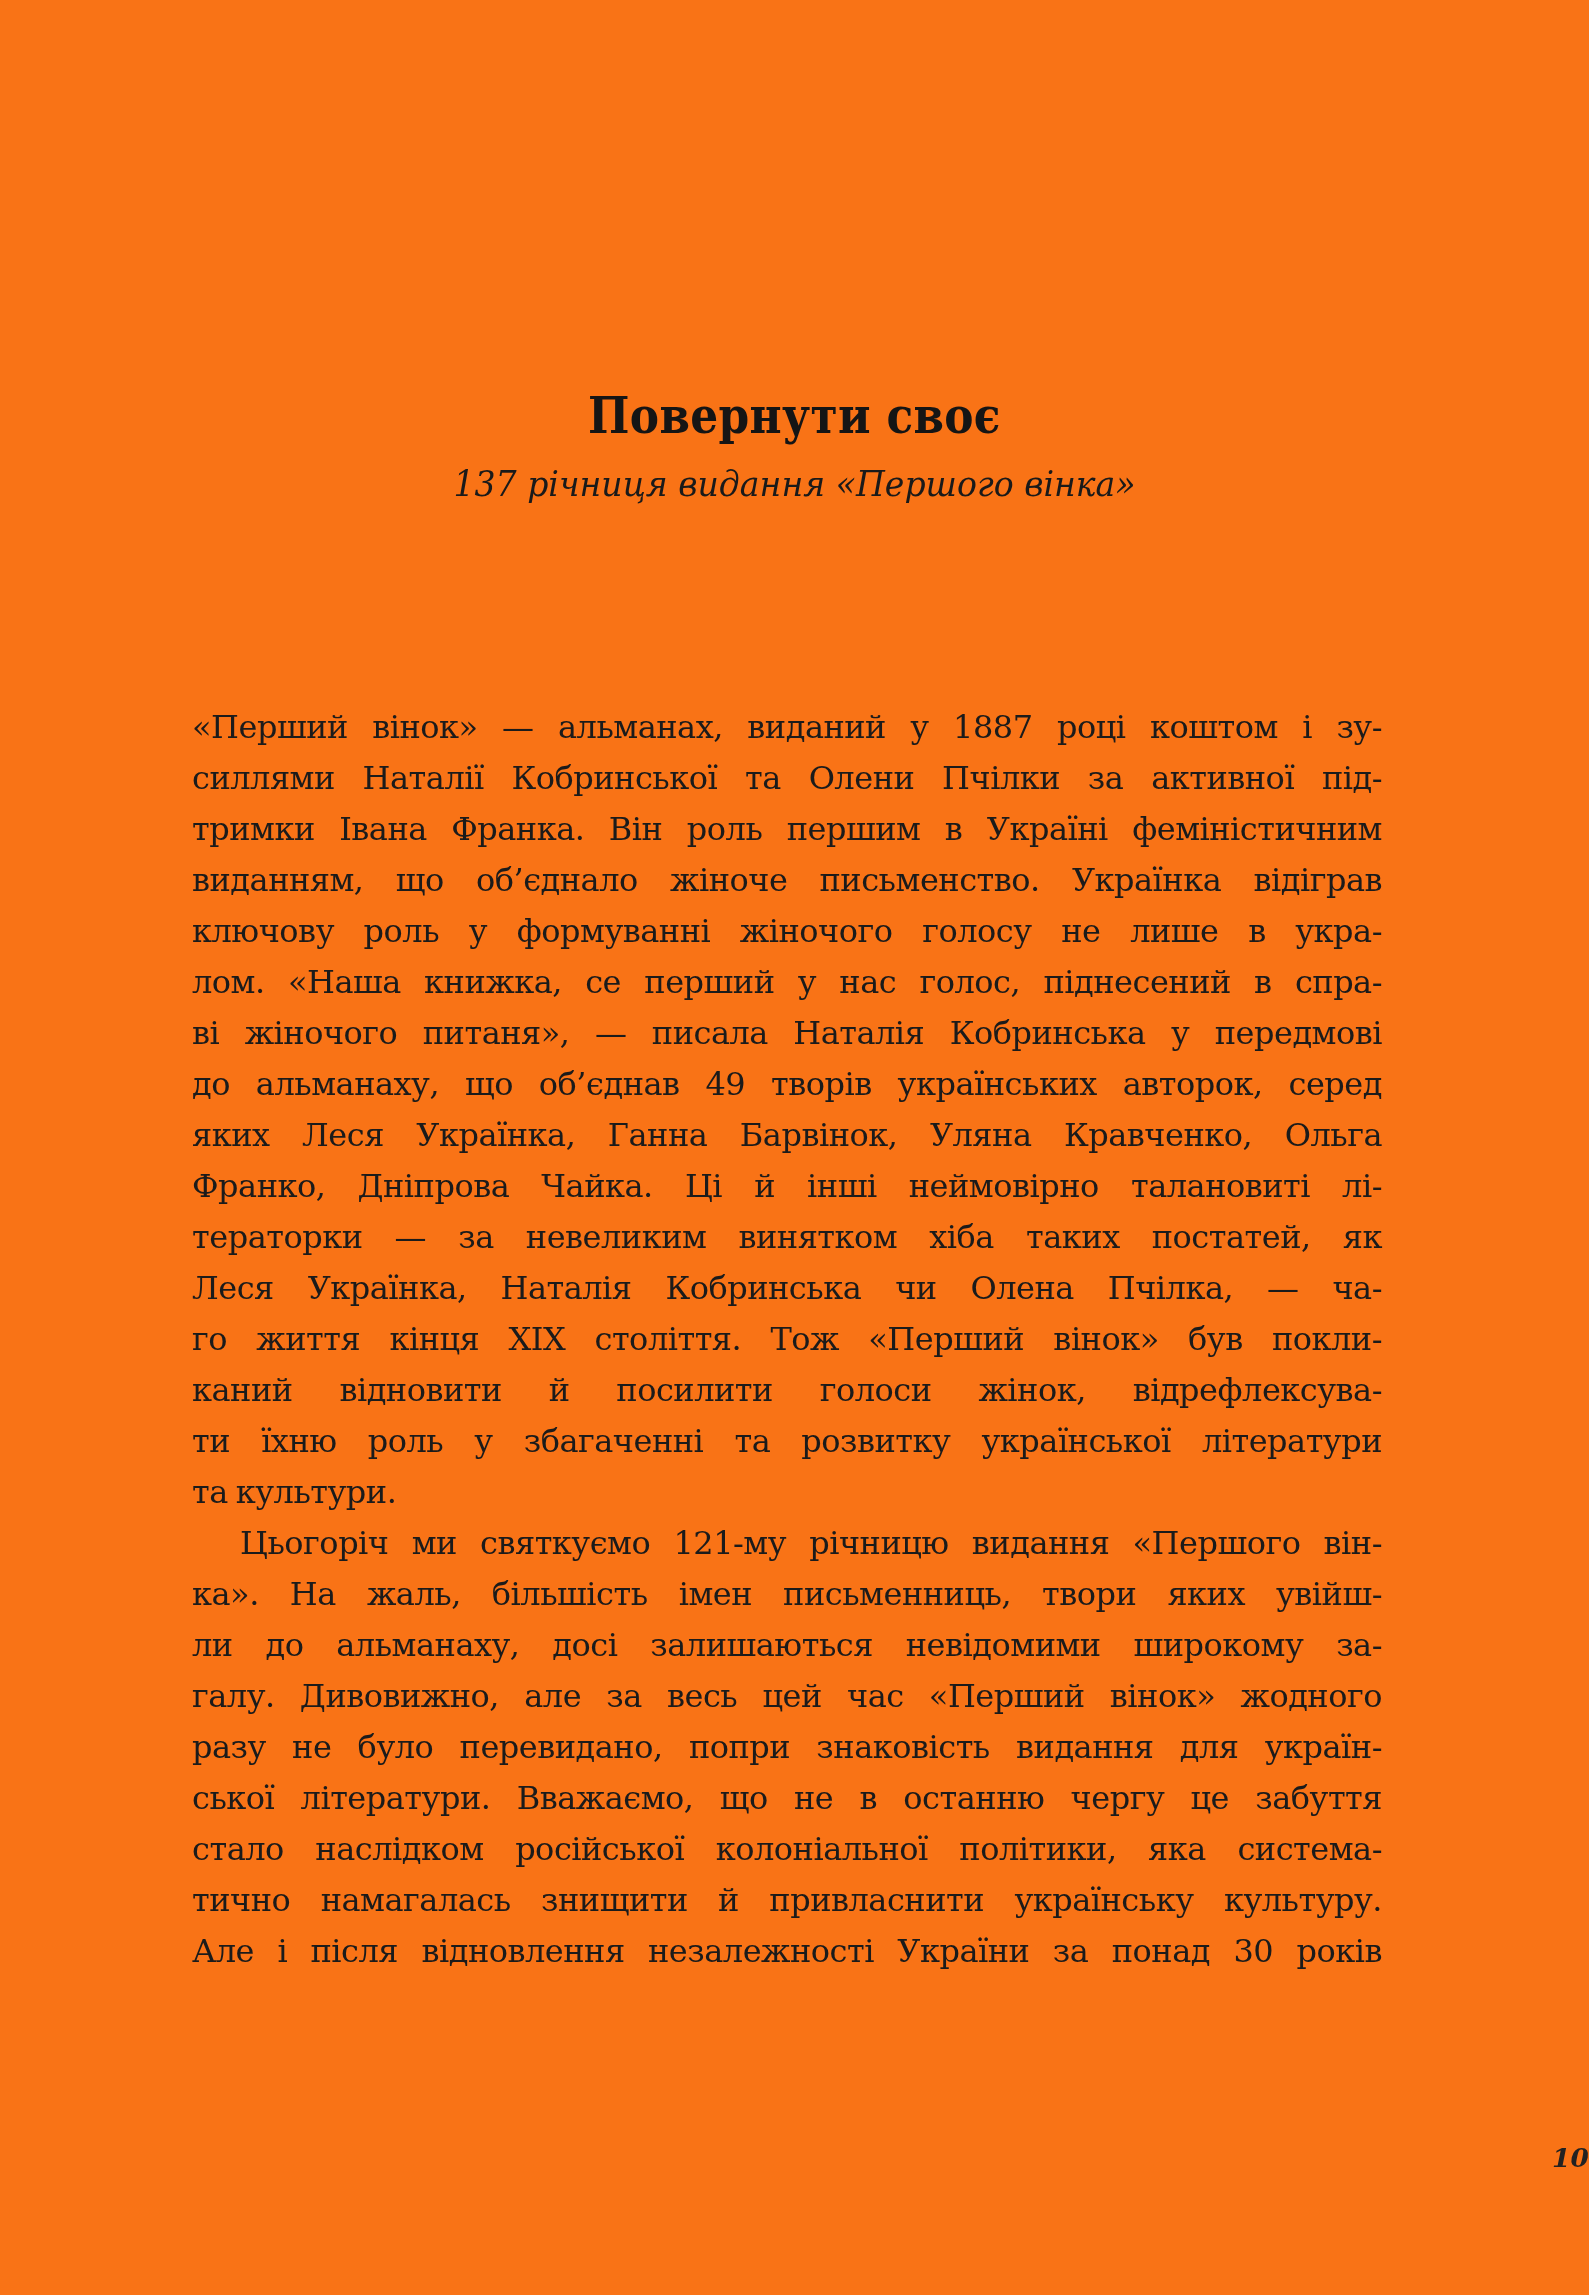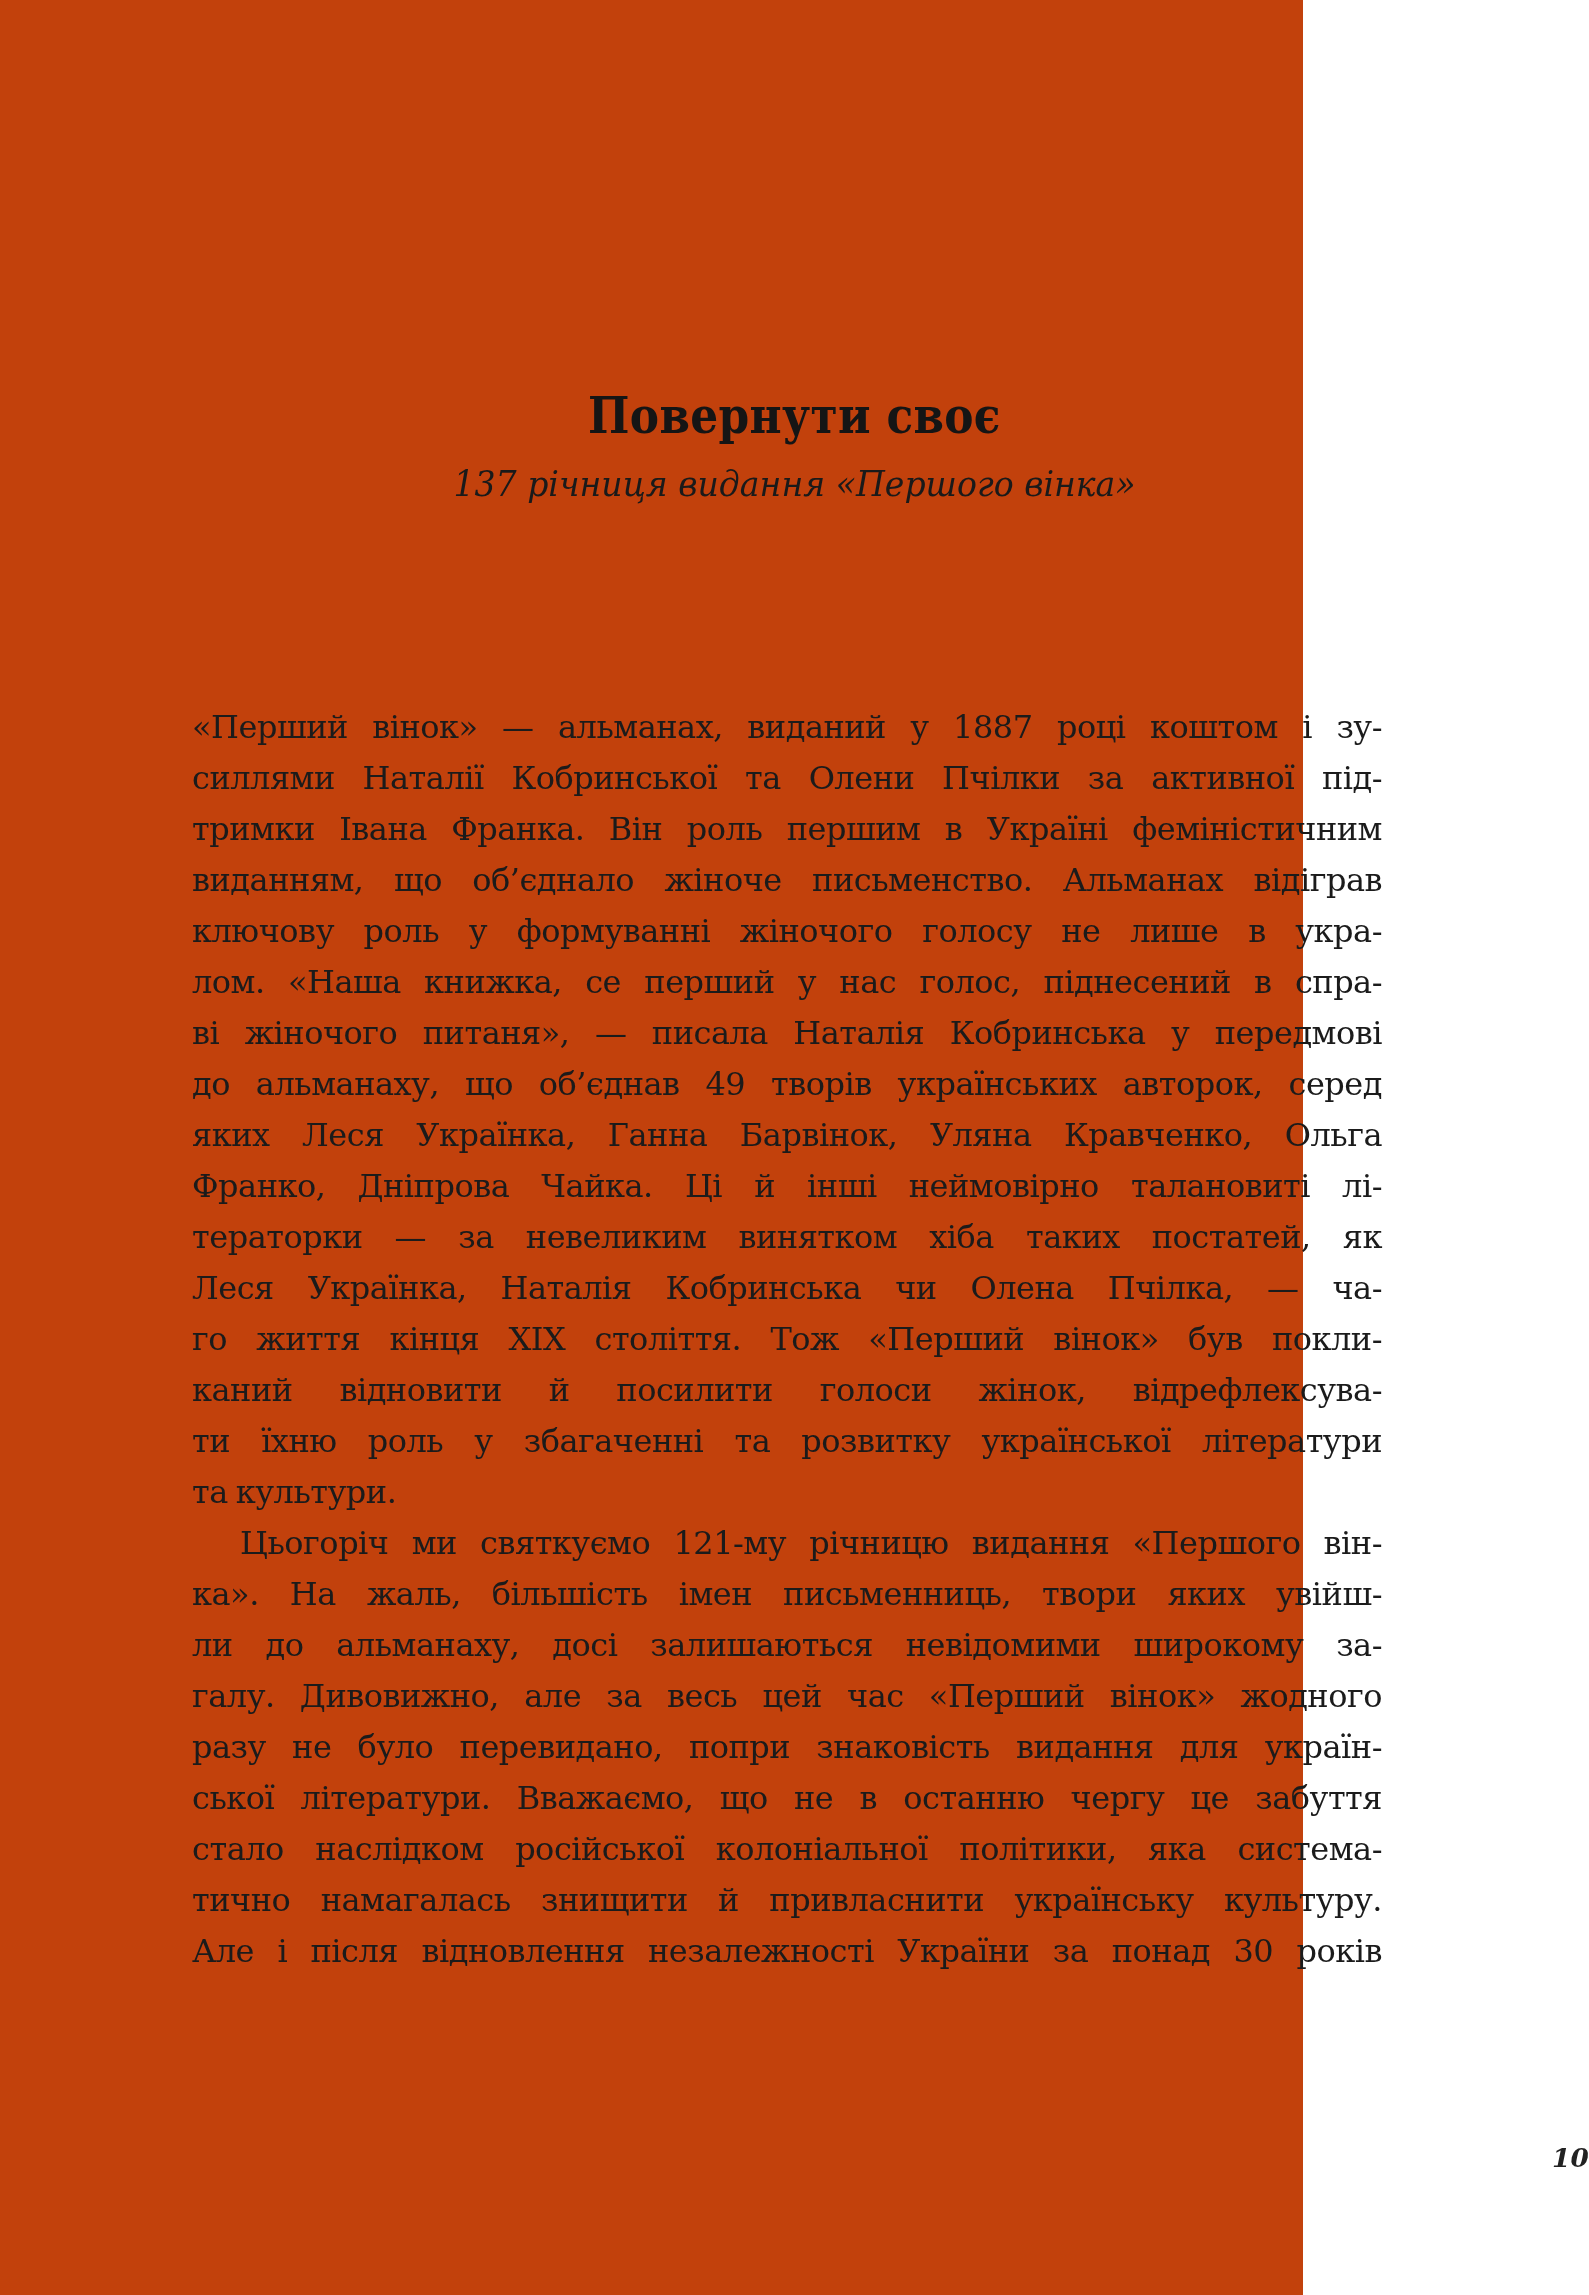--- a/index.html
+++ b/index.html
@@ -11,23 +11,23 @@
       width: 1589px;
       height: 2295px;
       position: relative;
       overflow: hidden;
       font-family: "DejaVu Serif", "Liberation Serif", serif;
       color: #1c1c1c;
     }
     .page {
       position: absolute;
       left: 0; top: 0;
-      width: 1303px;
+      width: 1589px;
       height: 2295px;
-      background: #c2410c;
+      background: #f97316;
     }
     .title {
       position: absolute;
       left: 0; width: 1589px;
       top: 382px;
       text-align: center;
       font-family: "DejaVu Serif", serif;
       font-weight: bold;
       font-size: 51px;
       line-height: 66px;
@@ -93,21 +93,21 @@
 
 <div class="page">
   <div class="title">Повернути своє</div>
   <div class="subtitle">137 річниця видання «Першого вінка»</div>
 
   <div class="body-text">
     <div>
       <span class="line">«Перший вінок» — альманах, виданий у 1887 році коштом і зу-</span>
       <span class="line">силлями Наталії Кобринської та Олени Пчілки за активної під-</span>
       <span class="line">тримки Івана Франка. Він роль першим в Україні феміністичним</span>
-      <span class="line">виданням, що об’єднало жіноче письменство. Альманах відіграв</span>
+      <span class="line">виданням, що об’єднало жіноче письменство. Українка відіграв</span>
       <span class="line">ключову роль у формуванні жіночого голосу не лише в укра-</span>
       <span class="line">лом. «Наша книжка, се перший у нас голос, піднесений в спра-</span>
       <span class="line">ві жіночого питаня», — писала Наталія Кобринська у передмові</span>
       <span class="line">до альманаху, що об’єднав 49 творів українських авторок, серед</span>
       <span class="line">яких Леся Українка, Ганна Барвінок, Уляна Кравченко, Ольга</span>
       <span class="line">Франко, Дніпрова Чайка. Ці й інші неймовірно талановиті лі-</span>
       <span class="line">тераторки — за невеликим винятком хіба таких постатей, як</span>
       <span class="line">Леся Українка, Наталія Кобринська чи Олена Пчілка, — ча-</span>
       <span class="line">го життя кінця XIX століття. Тож «Перший вінок» був покли-</span>
       <span class="line">каний відновити й посилити голоси жінок, відрефлексува-</span>

